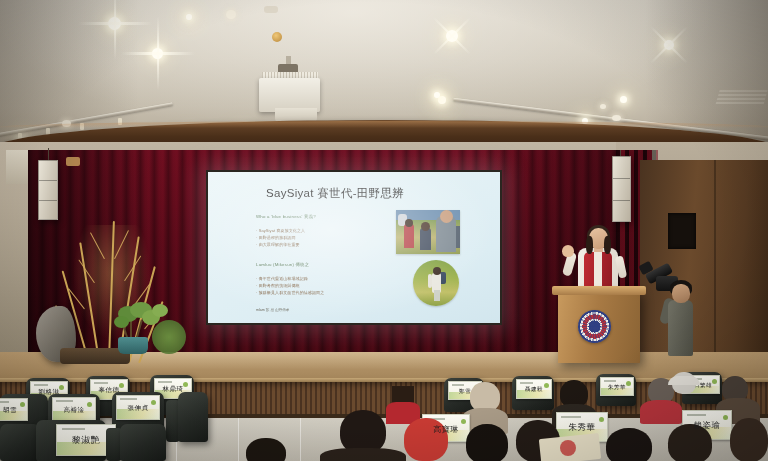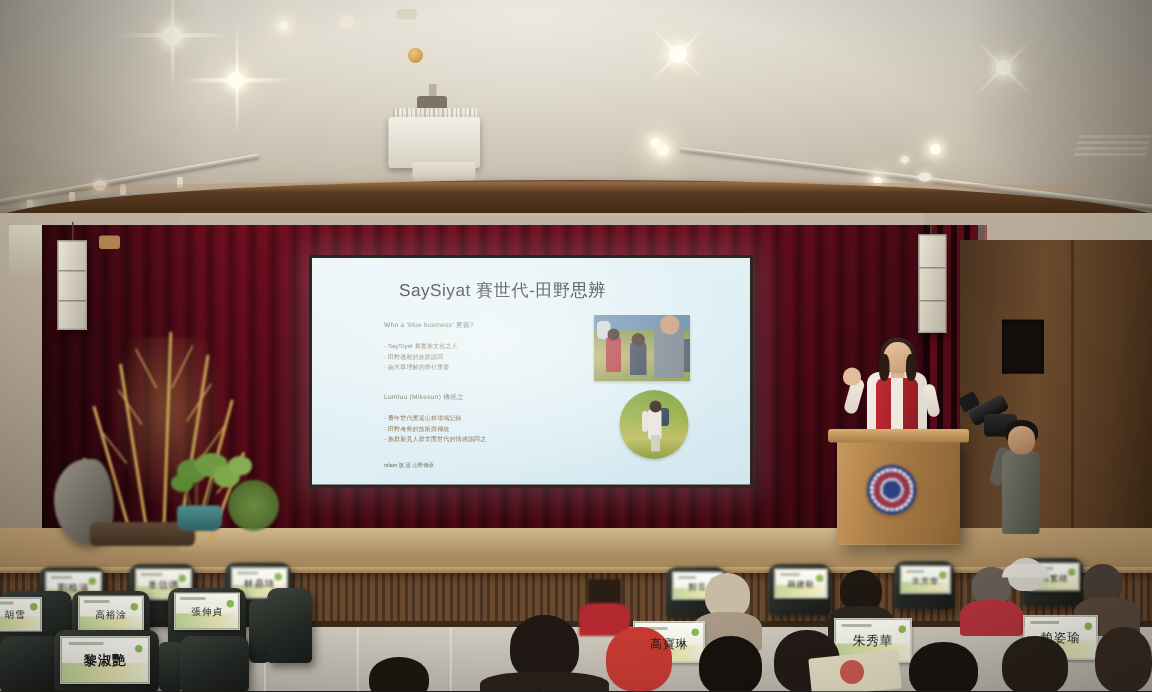--- a/index.html
+++ b/index.html
@@ -469,21 +469,21 @@
     <div class="pl-top"></div>
       <div class="pl-badge"></div>
     <div class="pl-name">張伸貞</div>
   </div>
 
   <div class="abs chair-arm" style="left:166px;top:400px;width:14px;height:42px;"></div>
   <div class="abs chair" style="left:178px;top:392px;width:30px;height:50px;"></div>
 
   <div class="abs chair" style="left:0px;top:424px;width:40px;height:37px;"></div>
   <div class="abs chair" style="left:36px;top:420px;width:70px;height:41px;"></div>
-  <div class="abs placard" style="left:40px;top:424px;width:58px;height:30px;font-weight:bold;">
+  <div class="abs placard" style="left:56px;top:424px;width:58px;height:30px;">
     <div class="pl-top"></div>
       <div class="pl-badge"></div>
     <div class="pl-name" style="font-size:9px;top:30%;">黎淑艷</div>
   </div>
   <div class="abs chair-arm" style="left:106px;top:428px;width:16px;height:33px;"></div>
   <div class="abs chair" style="left:120px;top:424px;width:46px;height:37px;"></div>
 
   <div class="abs soft" style="left:392px;top:386px;width:22px;height:20px;background:#2a1d14;"></div>
   <div class="abs soft" style="left:386px;top:402px;width:34px;height:22px;background:#b4282f;border-radius:30% 30% 0 0;"></div>
 

